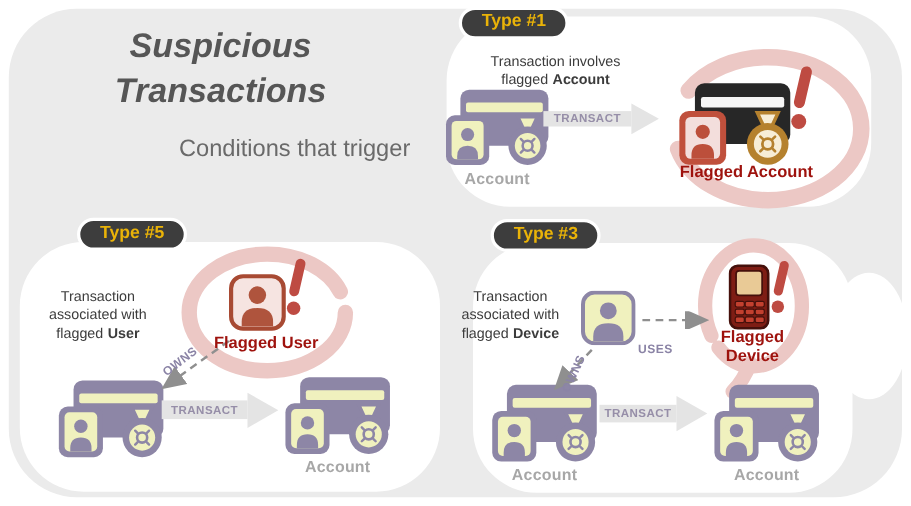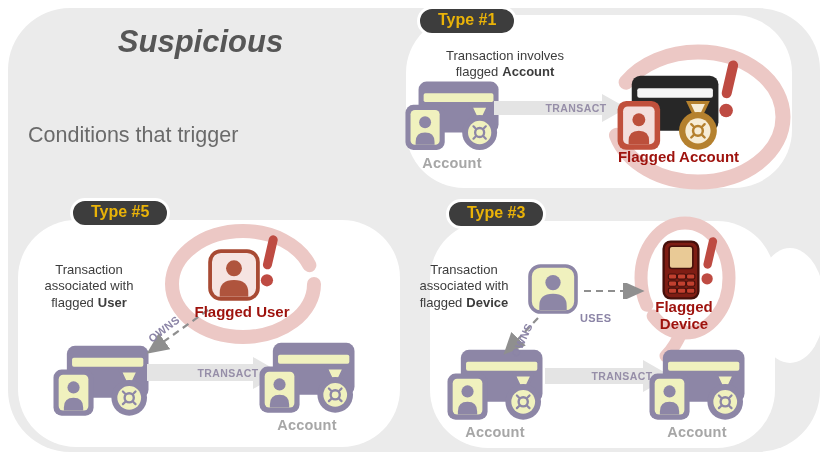--- a/index.html
+++ b/index.html
@@ -5,29 +5,29 @@
   html,body{margin:0;padding:0;background:#fff;}
   .stage{position:relative;width:828px;height:460px;background:#FFFFFF;overflow:hidden;
          font-family:"Liberation Sans", sans-serif;}
   .bg{position:absolute;left:8px;top:8px;width:812px;height:444px;background:#EBEBEB;border-radius:62px;}
   .pill{position:absolute;background:#FFFFFF;border-radius:58px;}
   .bubble{position:absolute;background:#FFFFFF;border-radius:50%;}
   .badge{position:absolute;z-index:6;background:#3D3D3D;color:#eab308;border:3px solid #FFFFFF;
          border-radius:26px;padding:2px 18px 4px 18px;font-size:16px;font-weight:bold;white-space:nowrap;}
   .main-title{position:absolute;left:28px;top:22px;width:345px;text-align:center;
               font-size:31px;font-weight:bold;color:#565656;line-height:1.32;z-index:2;font-style:italic;}
-  .main-sub{position:absolute;left:28px;top:122px;width:345px;text-align:left;
+  .main-sub{position:absolute;left:28px;top:122px;width:345px;text-align:right;
             font-size:21.5px;color:#6A6A6A;line-height:1.28;z-index:2;}
   .desc{position:absolute;font-size:13px;color:#3C3C3C;text-align:center;line-height:1.25;z-index:3;}
   .desc .pre{margin-right:4px;}
   .node-label{position:absolute;text-align:center;font-weight:bold;font-size:14.5px;color:#A7A7A7;
               letter-spacing:0.2px;z-index:4;}
   .flag-label{position:absolute;text-align:center;font-weight:bold;font-size:15px;color:#9E120D;z-index:4;}
   .rel-label{position:absolute;font-weight:bold;font-size:11px;color:#8B84A6;letter-spacing:0.4px;z-index:4;white-space:nowrap;}
-  .block-arrow{position:absolute;background:#E4E4E4;z-index:2;padding-left:28px;}
+  .block-arrow{position:absolute;background:#E4E4E4;z-index:2;}
   .block-arrow .head{position:absolute;left:100%;top:50%;transform:translateY(-50%);width:0;height:0;
                      border-top:16px solid transparent;border-bottom:16px solid transparent;border-left:28px solid #E4E4E4;}
   .block-arrow .head.small{border-top-width:14px;border-bottom-width:14px;border-left-width:25px;}
   .block-arrow .lbl{position:absolute;width:100%;text-align:center;top:50%;transform:translateY(-50%);
                     font-size:10.5px;font-weight:bold;color:#968EA8;letter-spacing:0.4px;}
   .icon{position:absolute;z-index:2;}
   .ring{position:absolute;z-index:1;}
   .dash{position:absolute;z-index:3;}
   svg{display:block;}
 </style>
@@ -91,20 +91,21 @@
 <div class="stage">
   <div class="bg"></div>
 
   <div class="pill" style="left:406px;top:15px;width:386px;height:173px;"></div>
   <div class="pill" style="left:18px;top:220px;width:382px;height:227px;"></div>
   <div class="pill" style="left:430px;top:221px;width:345px;height:227px;"></div>
   <div class="bubble" style="left:755px;top:248px;width:70px;height:115px;"></div>
 
   <div class="main-title">
     <div>Suspicious</div>
+    <div>Transactions</div>
   </div>
   <div class="main-sub">
     <div>Conditions that trigger</div>
   </div>
 
   <div class="badge" style="left:417px;top:6px;">Type #1</div>
 
   <div class="desc" style="left:425px;top:48px;width:160px;">
     <div><span>Transaction involves</span></div>
     <div><span class="pre">flagged</span><b>Account</b></div>

